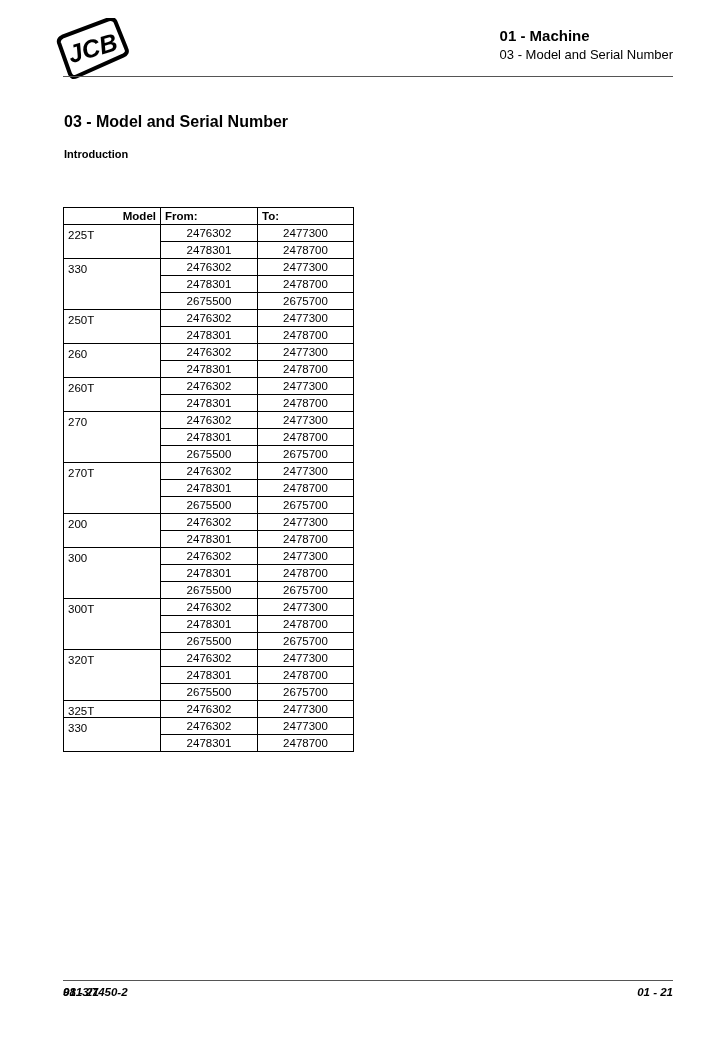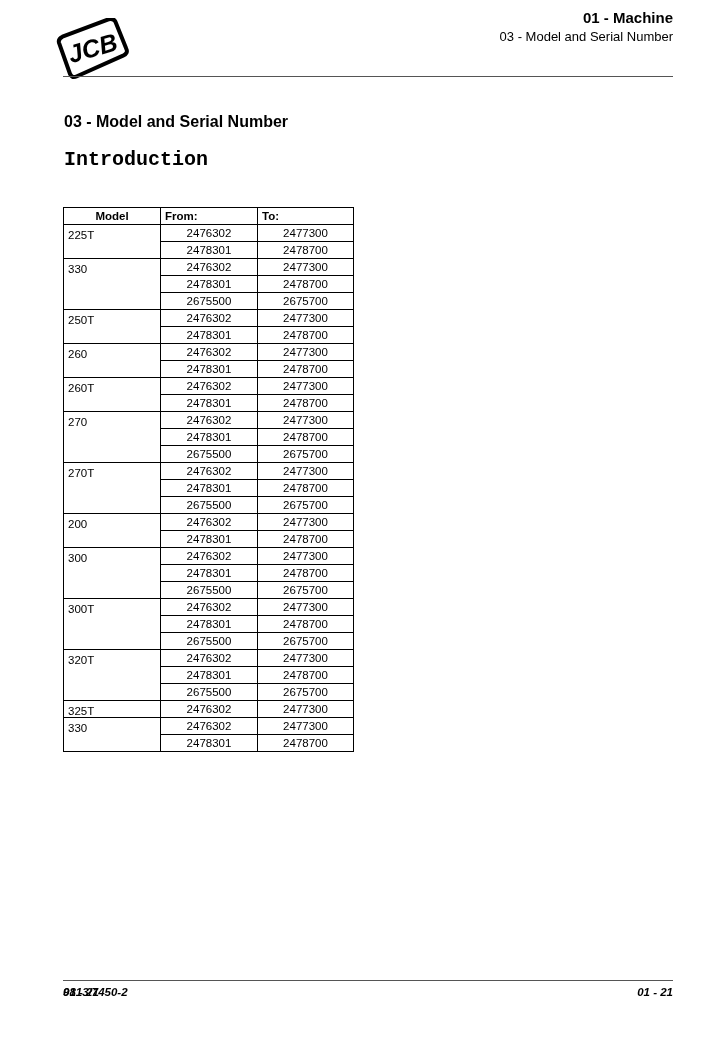--- a/index.html
+++ b/index.html
@@ -18,23 +18,22 @@
   
   .logo-wrap {
     position: absolute;
     left: 50px;
     top: 18px;
     width: 84px;
     height: 62px;
   }
   .header-text {
     position: absolute;
-    top: 8px;
+    top: 26px;
     right: 40px;
-    text-align: right;
     line-height: 1.32;
   }
   .header-line1 { font-size: 15px; font-weight: bold; }
   .header-line2 { font-size: 14px; }
   .header-line3 { font-size: 13px; }
   .header-rule {
     position: absolute;
     left: 63px;
     right: 40px;
     top: 76px;
@@ -46,23 +45,22 @@
     position: absolute;
     left: 64px;
     top: 113px;
     font-size: 16px;
     font-weight: bold;
   }
   .section-heading {
     position: absolute;
     left: 64px;
     top: 148px;
-    font-size: 20px;
+    font-size: 11px;
     font-weight: bold;
-    font-family: Liberation Mono, monospace;
   }
   .intro-text {
     position: absolute;
     left: 64px;
     top: 177px;
     width: 289px;
     font-size: 11.5px;
     line-height: 14.5px;
     text-align: justify;
   }
@@ -83,21 +81,21 @@
   .serial-table th, .serial-table td {
     border: 1px solid #000;
     font-size: 11.5px;
     height: 17px;
     padding: 0 4px;
     vertical-align: middle;
     white-space: nowrap;
     overflow: hidden;
   }
   .serial-table th { font-weight: bold; text-align: left; }
-  .serial-table th.model-h { text-align: center; }
+  .serial-table th.model-h { text-align: right; }
   .serial-table td.model-cell { text-align: left; vertical-align: top; padding-top: 4px; }
   .serial-table td.serial-cell { text-align: center; }
 
   
   .footer-rule {
     position: absolute;
     left: 63px;
     right: 40px;
     top: 980px;
     border-top: 1.5px solid #555;

